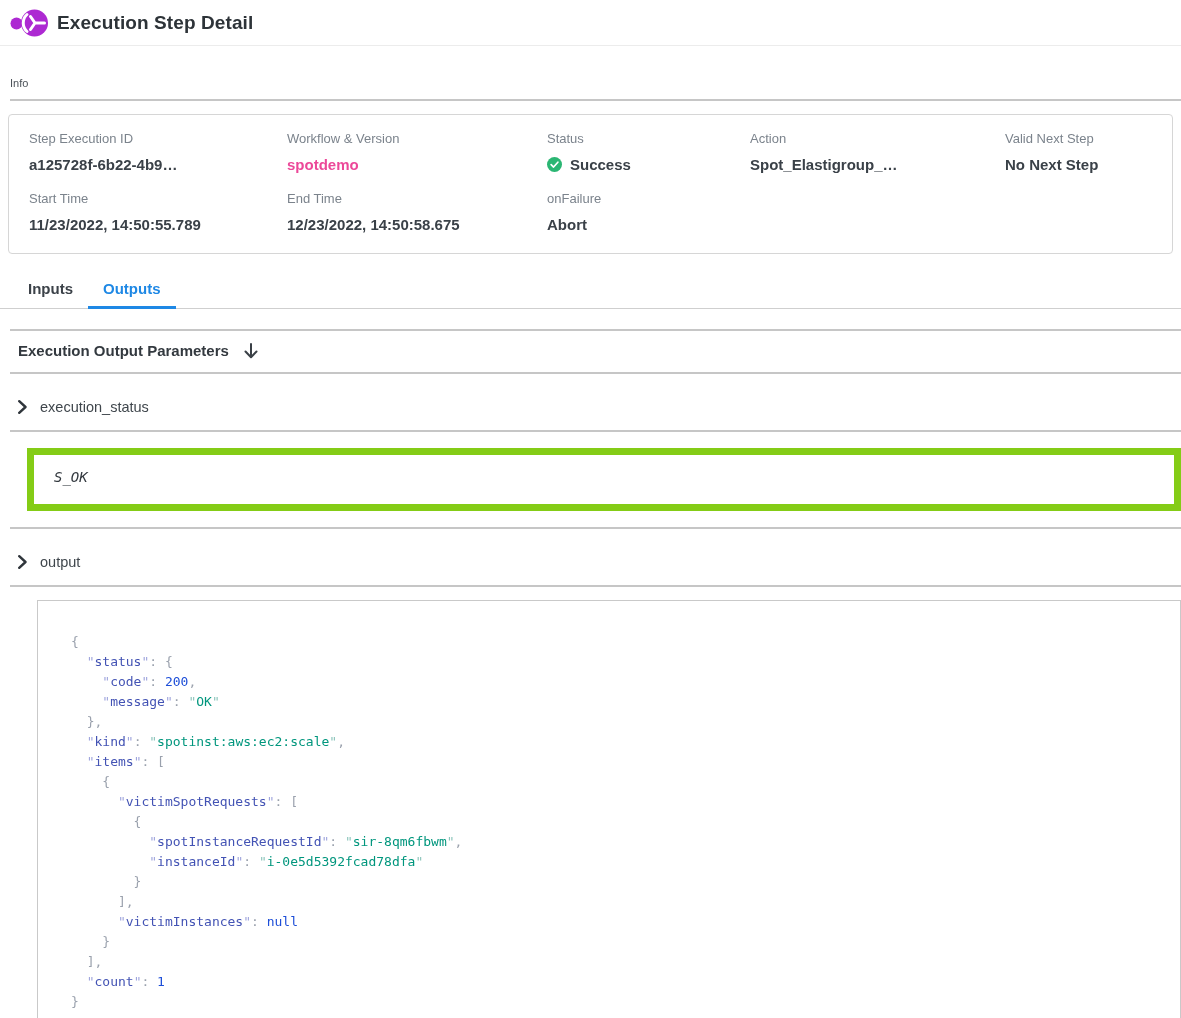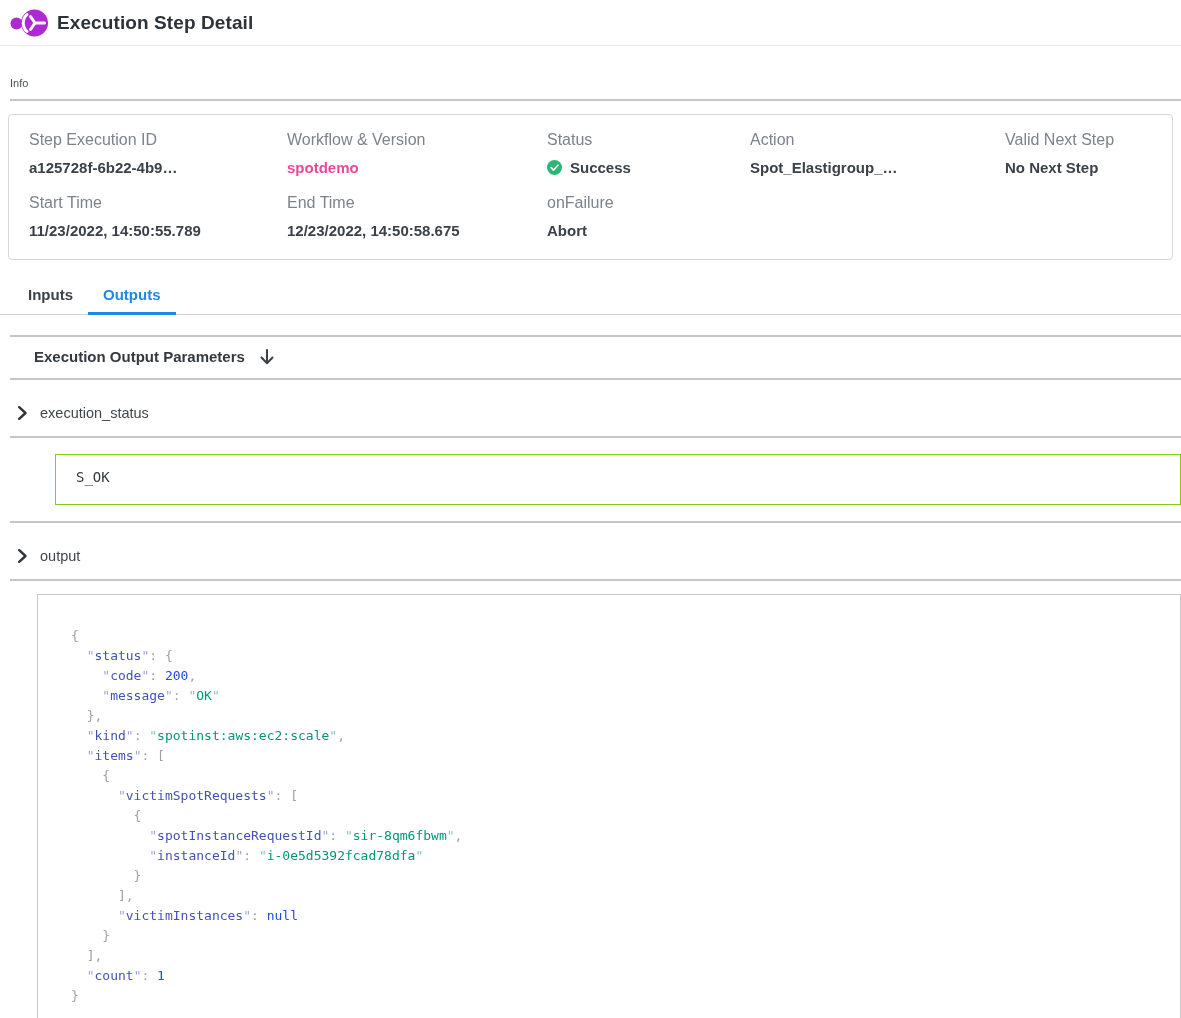--- a/index.html
+++ b/index.html
@@ -15,44 +15,44 @@
 
   
   .section-label { margin: 31px 0 0 10px; font-size: 11px; color: #4b5158; }
   .rule { border: 0; border-top: 2px solid #c6c6c6; margin-left: 10px; }
   .info-rule { margin-top: 10px; }
 
   
   .info-card { margin: 13px 8px 0 8px; border: 1px solid #d6d6d6; border-radius: 4px;
     background: #fff; padding: 16px 0 20px 20px;
     display: grid; grid-template-columns: 258px 260px 203px 255px 1fr; row-gap: 18px; }
-  .field-label { font-size: 16px; color: #7b838c; margin-bottom: 10px; }
+  .field-label { font-size: 13px; color: #7b838c; margin-bottom: 10px; }
   .field-value { font-size: 15px; font-weight: 600; color: #3a4148; }
   .field-value.link { color: #ec4899; cursor: pointer; }
   .status-value { display: flex; align-items: center; gap: 8px; }
   .status-check { width: 15px; height: 15px; flex: 0 0 auto; }
 
   
   .tab-bar { display: flex; margin-top: 23px; border-bottom: 1px solid #cfcfcf; padding-left: 13px; }
   .tab { padding: 3px 15px 9px; font-size: 15px; font-weight: 600; color: #3c4249;
     border-bottom: 3px solid transparent; margin-bottom: -1px; cursor: pointer; }
   .tab.active { color: #1e88e5; border-bottom-color: #1e88e5; }
 
   
   .section-header-rule { margin-top: 20px; }
   .section-header { display: flex; align-items: center; gap: 15px; padding: 11px 0 13px 18px; }
-  .section-header-title { font-size: 15px; font-weight: 600; color: #33393f; margin-left: 16px; }
+  .section-header-title { font-size: 15px; font-weight: 600; color: #33393f; }
   .icon-btn { display: inline-flex; cursor: pointer; }
 
   .param-row { display: flex; align-items: center; gap: 13px; padding: 25px 0 15px 18px; cursor: pointer; border-radius: 11px; }
   .param-name { font-size: 14.5px; color: #3f464c; }
 
-  .value-box { margin: 16px 0 16px 55px; border: 1px solid #84cc16; background: #fff;
+  .value-box { margin: 16px 0 16px 27px; border: 7px solid #84cc16; background: #fff;
     padding: 14px 20px 19px; font-family: "DejaVu Sans Mono", monospace;
-    font-size: 14px; color: #33393f; }
+    font-size: 14px; color: #33393f; font-style: italic; }
 
   .code-box { margin: 13px 0 0 37px; border: 1px solid #c9c9c9; background: #fff;
     padding: 31px 20px 40px 33px; }
   .code-line { font-family: "DejaVu Sans Mono", monospace; font-size: 13px;
     line-height: 20px; white-space: pre; }
   .tk-p  { color: #9aa1ad; }
   .tk-kq { color: #a0a6dd; }
   .tk-k  { color: #4353b4; }
   .tk-sq { color: #8cc5bb; }
   .tk-s  { color: #00967d; }

